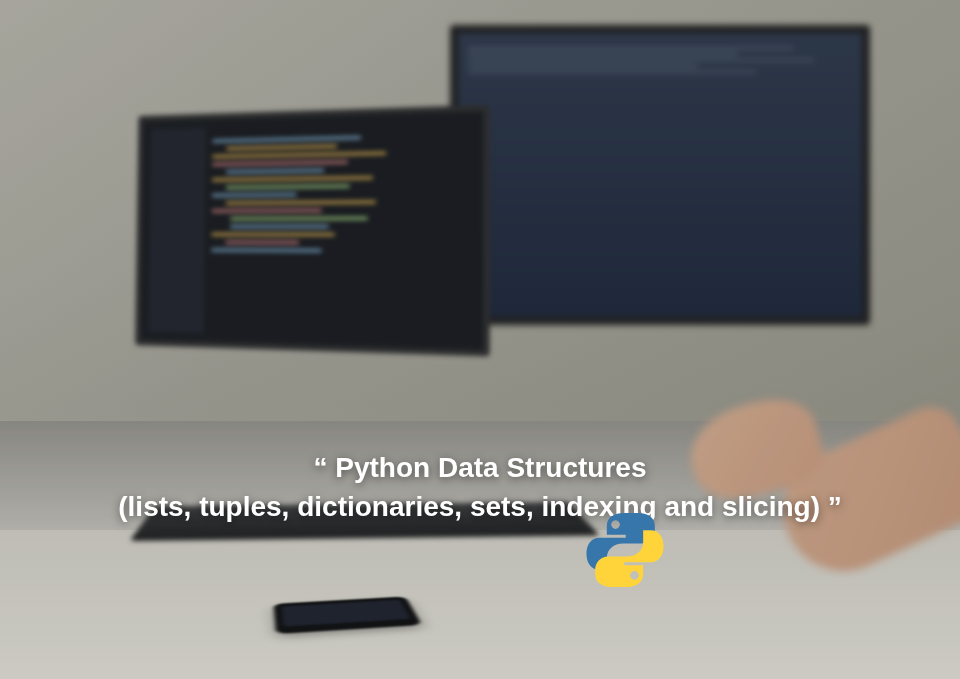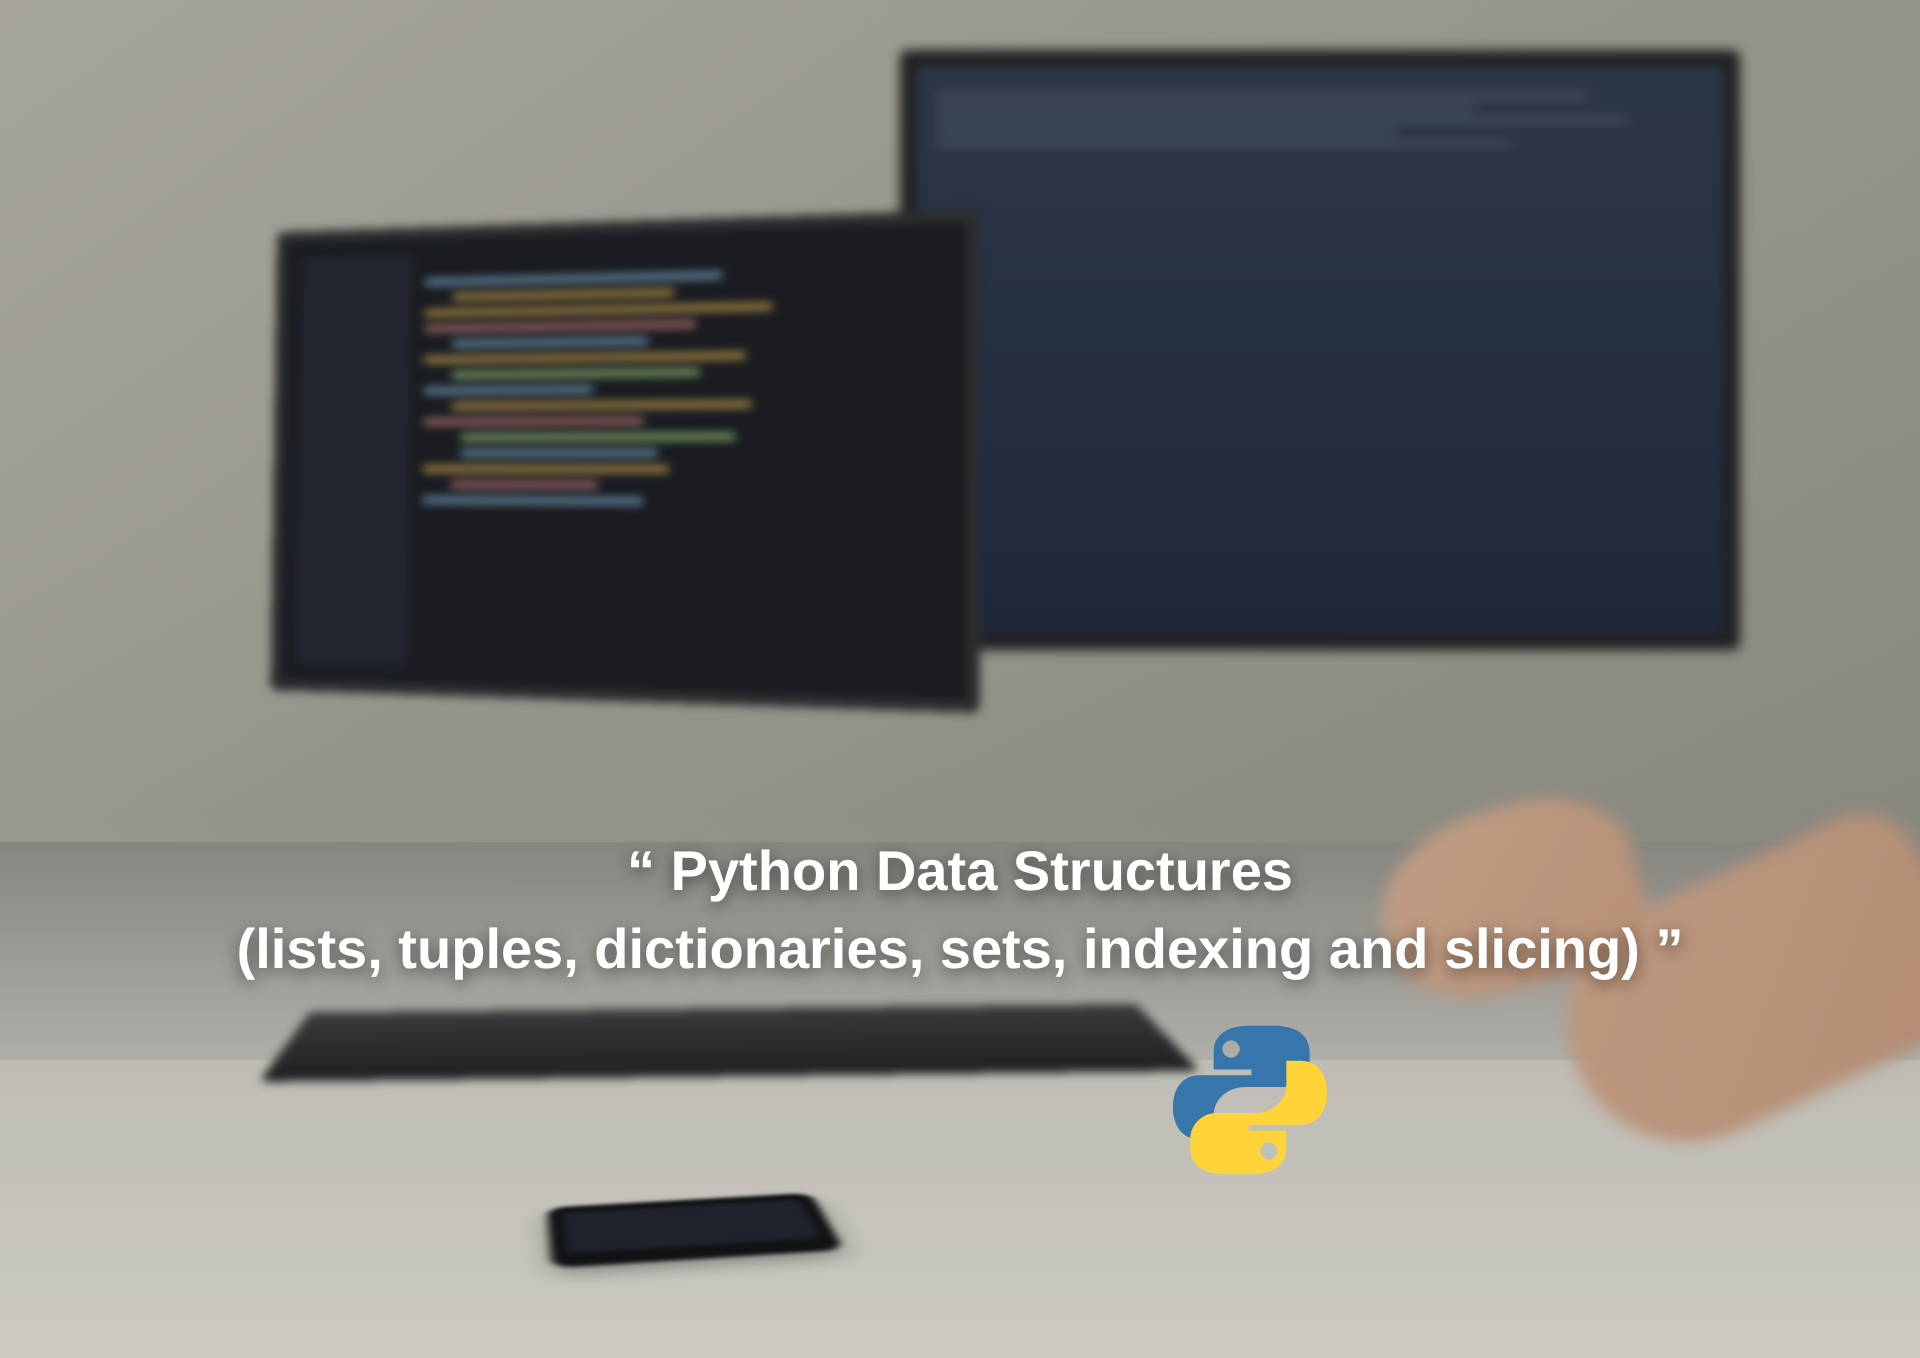--- a/index.html
+++ b/index.html
@@ -193,20 +193,21 @@
       width: 100%;
       text-align: center;
       z-index: 10;
     }
     .title-text {
       color: #ffffff;
       font-size: 28px;
       font-weight: bold;
       line-height: 1.4;
       text-shadow: 0 2px 8px rgba(0,0,0,0.5);
+      margin-top: 32px;
     }
     .python-logo {
       position: absolute;
       bottom: 89px;
       right: 295px;
       width: 80px;
       height: 80px;
       z-index: 11;
     }
   </style>

